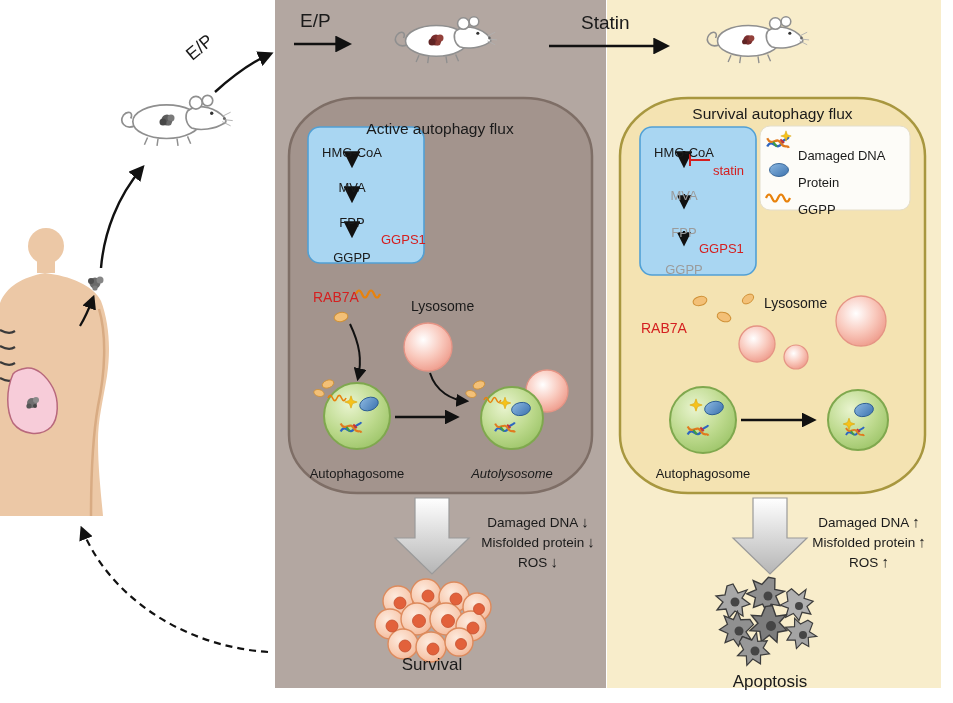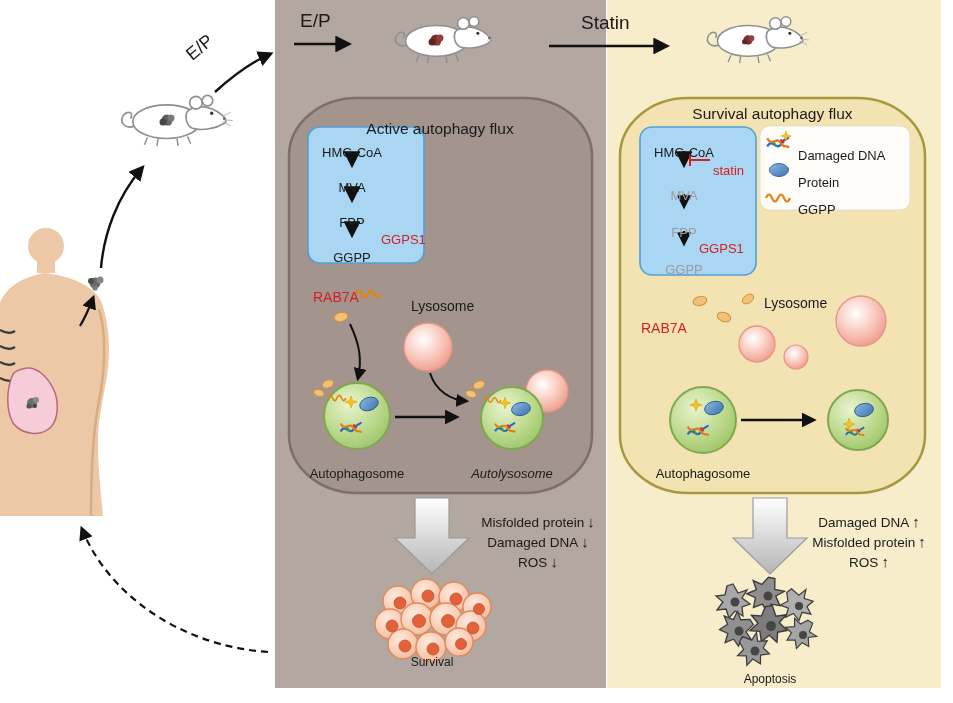--- a/index.html
+++ b/index.html
@@ -16,21 +16,21 @@
           font-family:"Liberation Sans",sans-serif;color:#1a1a1a;}
   .panel{position:absolute;top:0;height:688px;}
   #panel-active{left:275px;width:331px;background:var(--active-panel-bg);}
   #panel-impaired{left:607px;width:334px;background:var(--impaired-panel-bg);}
   svg.scene{position:absolute;left:0;top:0;}
   .label{position:absolute;white-space:nowrap;}
   .c{text-align:center;}
   .s13{font-size:13px;margin-top:12px;}
   .s14{font-size:14px;}
   .s15{font-size:15.5px;}
-  .s17{font-size:12px;}
+  .s17{font-size:17px;}
   .s19{font-size:19px;}
   .red{color:var(--highlight-red);}
   .gray{color:#9b9b9b;}
   .rot{transform:rotate(-40deg);transform-origin:left top;font-size:18px;}
   .outcomes{position:absolute;}
   .outcome-row{text-align:center;font-size:13.5px;line-height:19px;}
   .outcome-row .dir{font-weight:700;font-size:15px;margin-left:3px;}
   
   .cellA{fill:var(--active-cell-fill);stroke:#7e6e66;stroke-width:2.5;}
   .cellI{fill:var(--impaired-cell-fill);stroke:#a8973f;stroke-width:2.5;}
@@ -292,22 +292,22 @@
   <div class="label s13 c" style="left:310px;top:168px;width:84px;">MVA</div>
   <div class="label s13 c" style="left:310px;top:203px;width:84px;">FPP</div>
   <div class="label s13 red" style="left:381px;top:220px;">GGPS1</div>
   <div class="label s13 c" style="left:310px;top:238px;width:84px;">GGPP</div>
   <div class="label s14 red" style="left:313px;top:289px;">RAB7A</div>
   <div class="label s14" style="left:411px;top:298px;">Lysosome</div>
   <div class="label s13 c" style="left:303px;top:454px;width:108px;">Autophagosome</div>
   <div class="label s13 c" style="left:461px;top:454px;width:102px;font-style:italic;">Autolysosome</div>
 
   <div class="outcomes" style="left:468px;top:512px;width:140px;">
+    <div class="outcome-row"><span>Damaged DNA</span><span class="dir">↓</span></div>
     <div class="outcome-row"><span>Misfolded protein</span><span class="dir">↓</span></div>
-    <div class="outcome-row"><span>Damaged DNA</span><span class="dir">↓</span></div>
     <div class="outcome-row"><span>ROS</span><span class="dir">↓</span></div>
   </div>
   <div class="label s17 c" style="left:362px;top:655px;width:140px;">Survival</div>
 
   <div class="label s15 c" style="left:655px;top:105px;width:235px;">Survival autophagy flux</div>
   <div class="label s13 c" style="left:642px;top:133px;width:84px;">HMG-CoA</div>
   <div class="label s13 red" style="left:713px;top:151px;">statin</div>
   <div class="label s13 c gray" style="left:642px;top:176px;width:84px;">MVA</div>
   <div class="label s13 c gray" style="left:642px;top:213px;width:84px;">FPP</div>
   <div class="label s13 red" style="left:699px;top:229px;">GGPS1</div>

